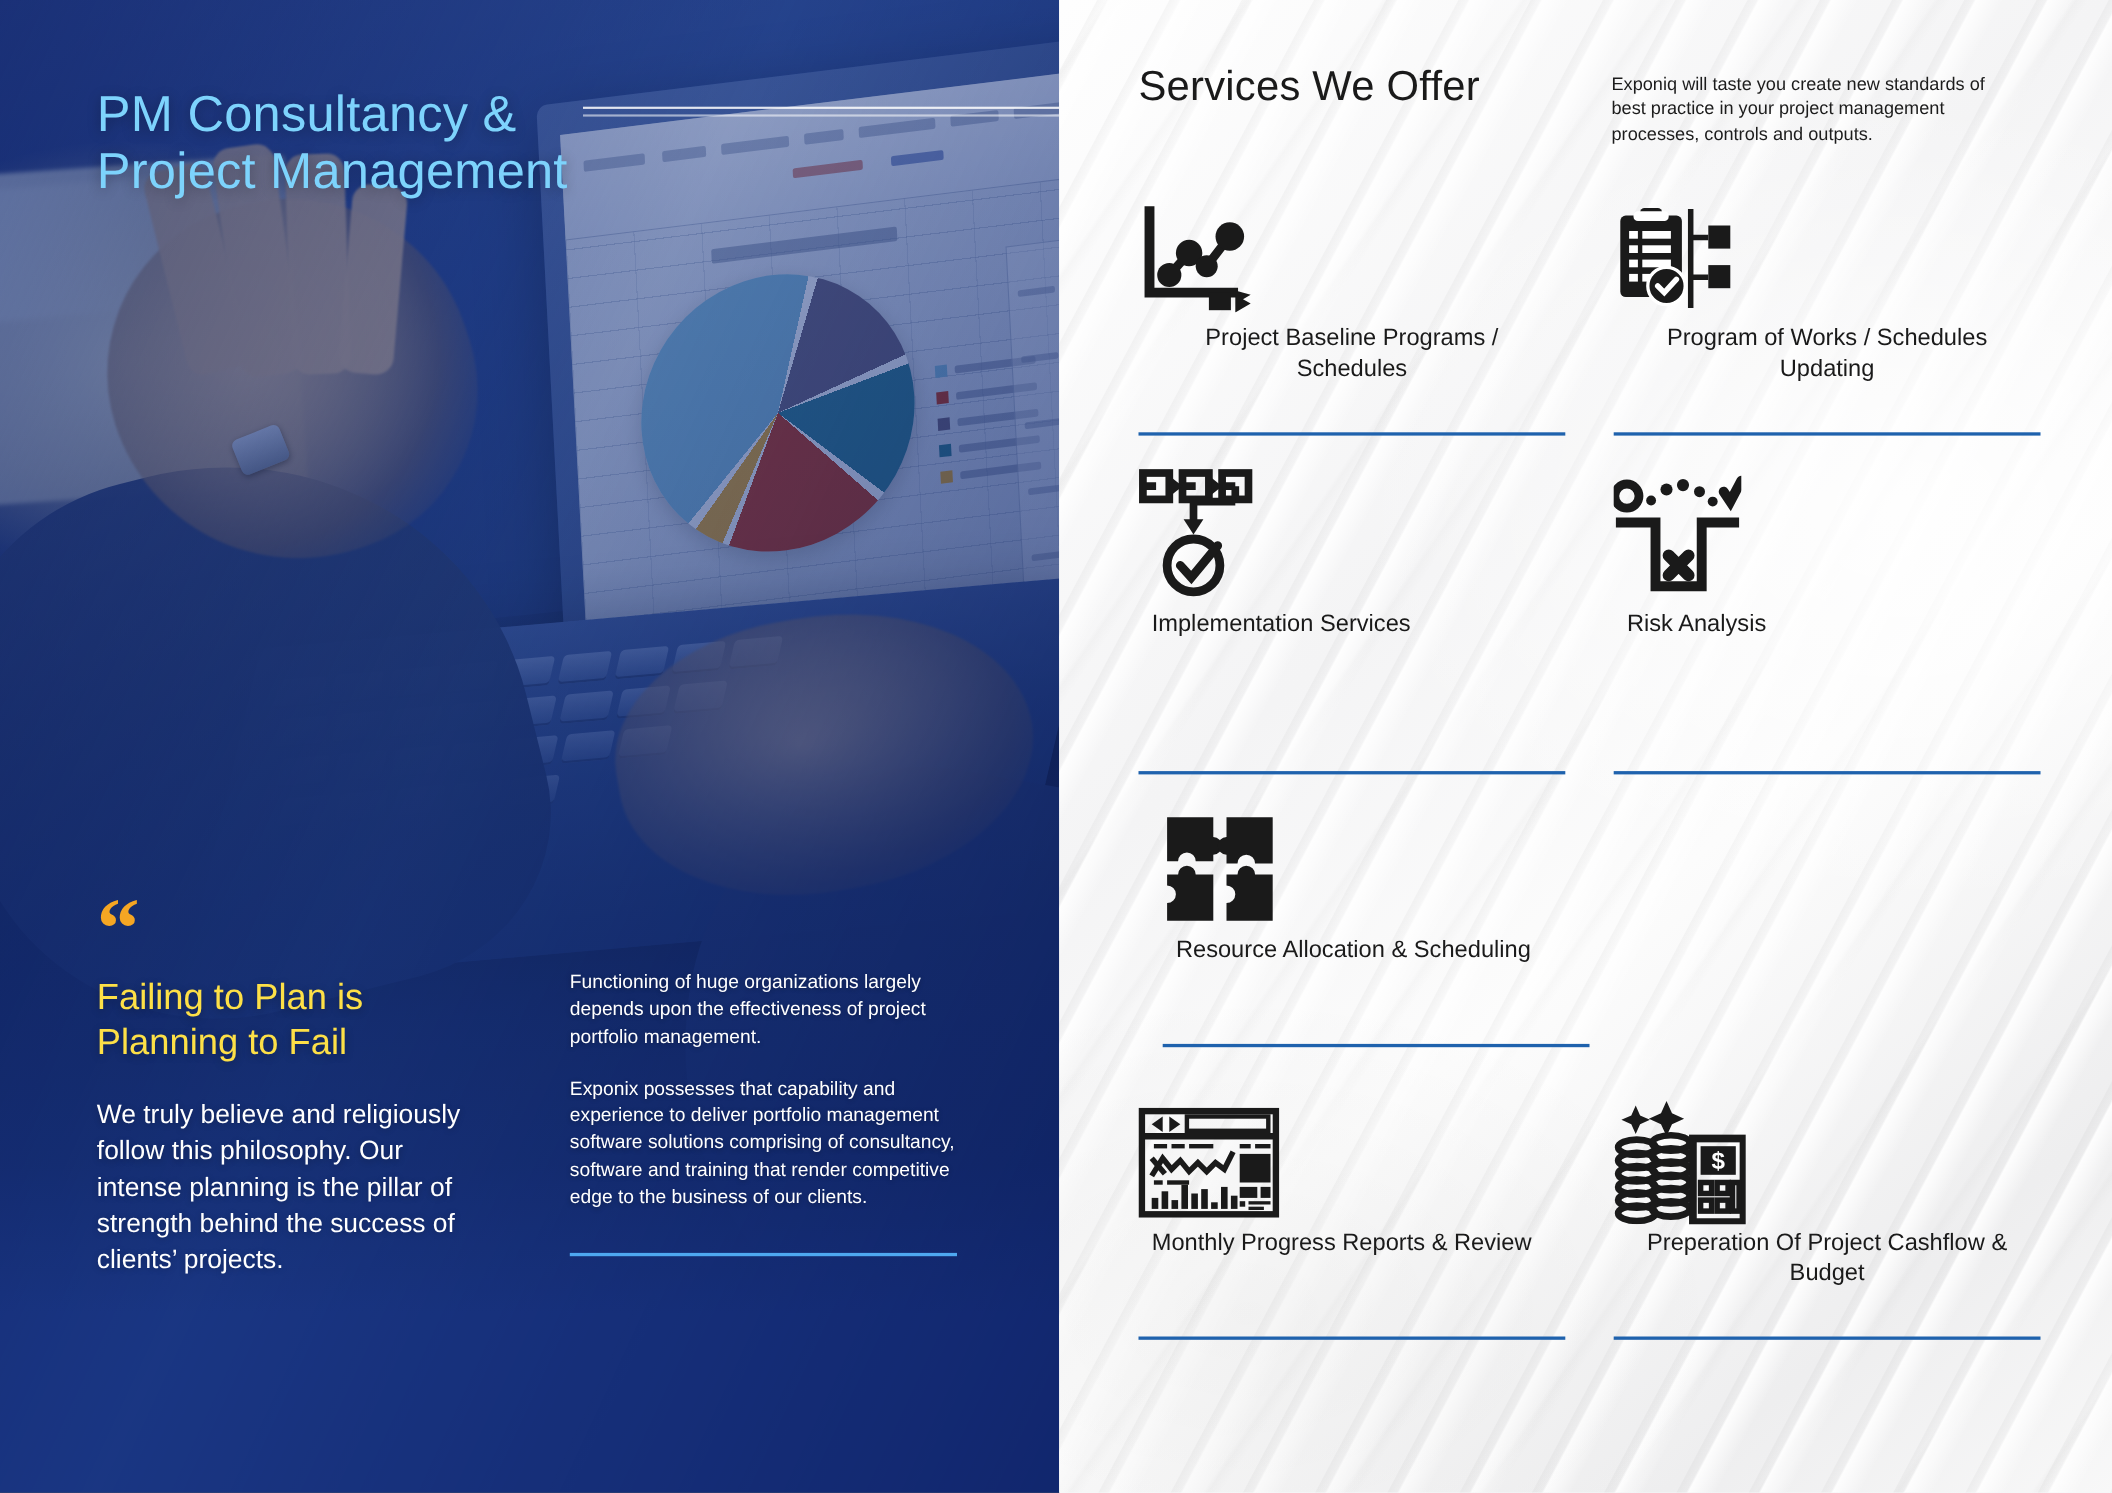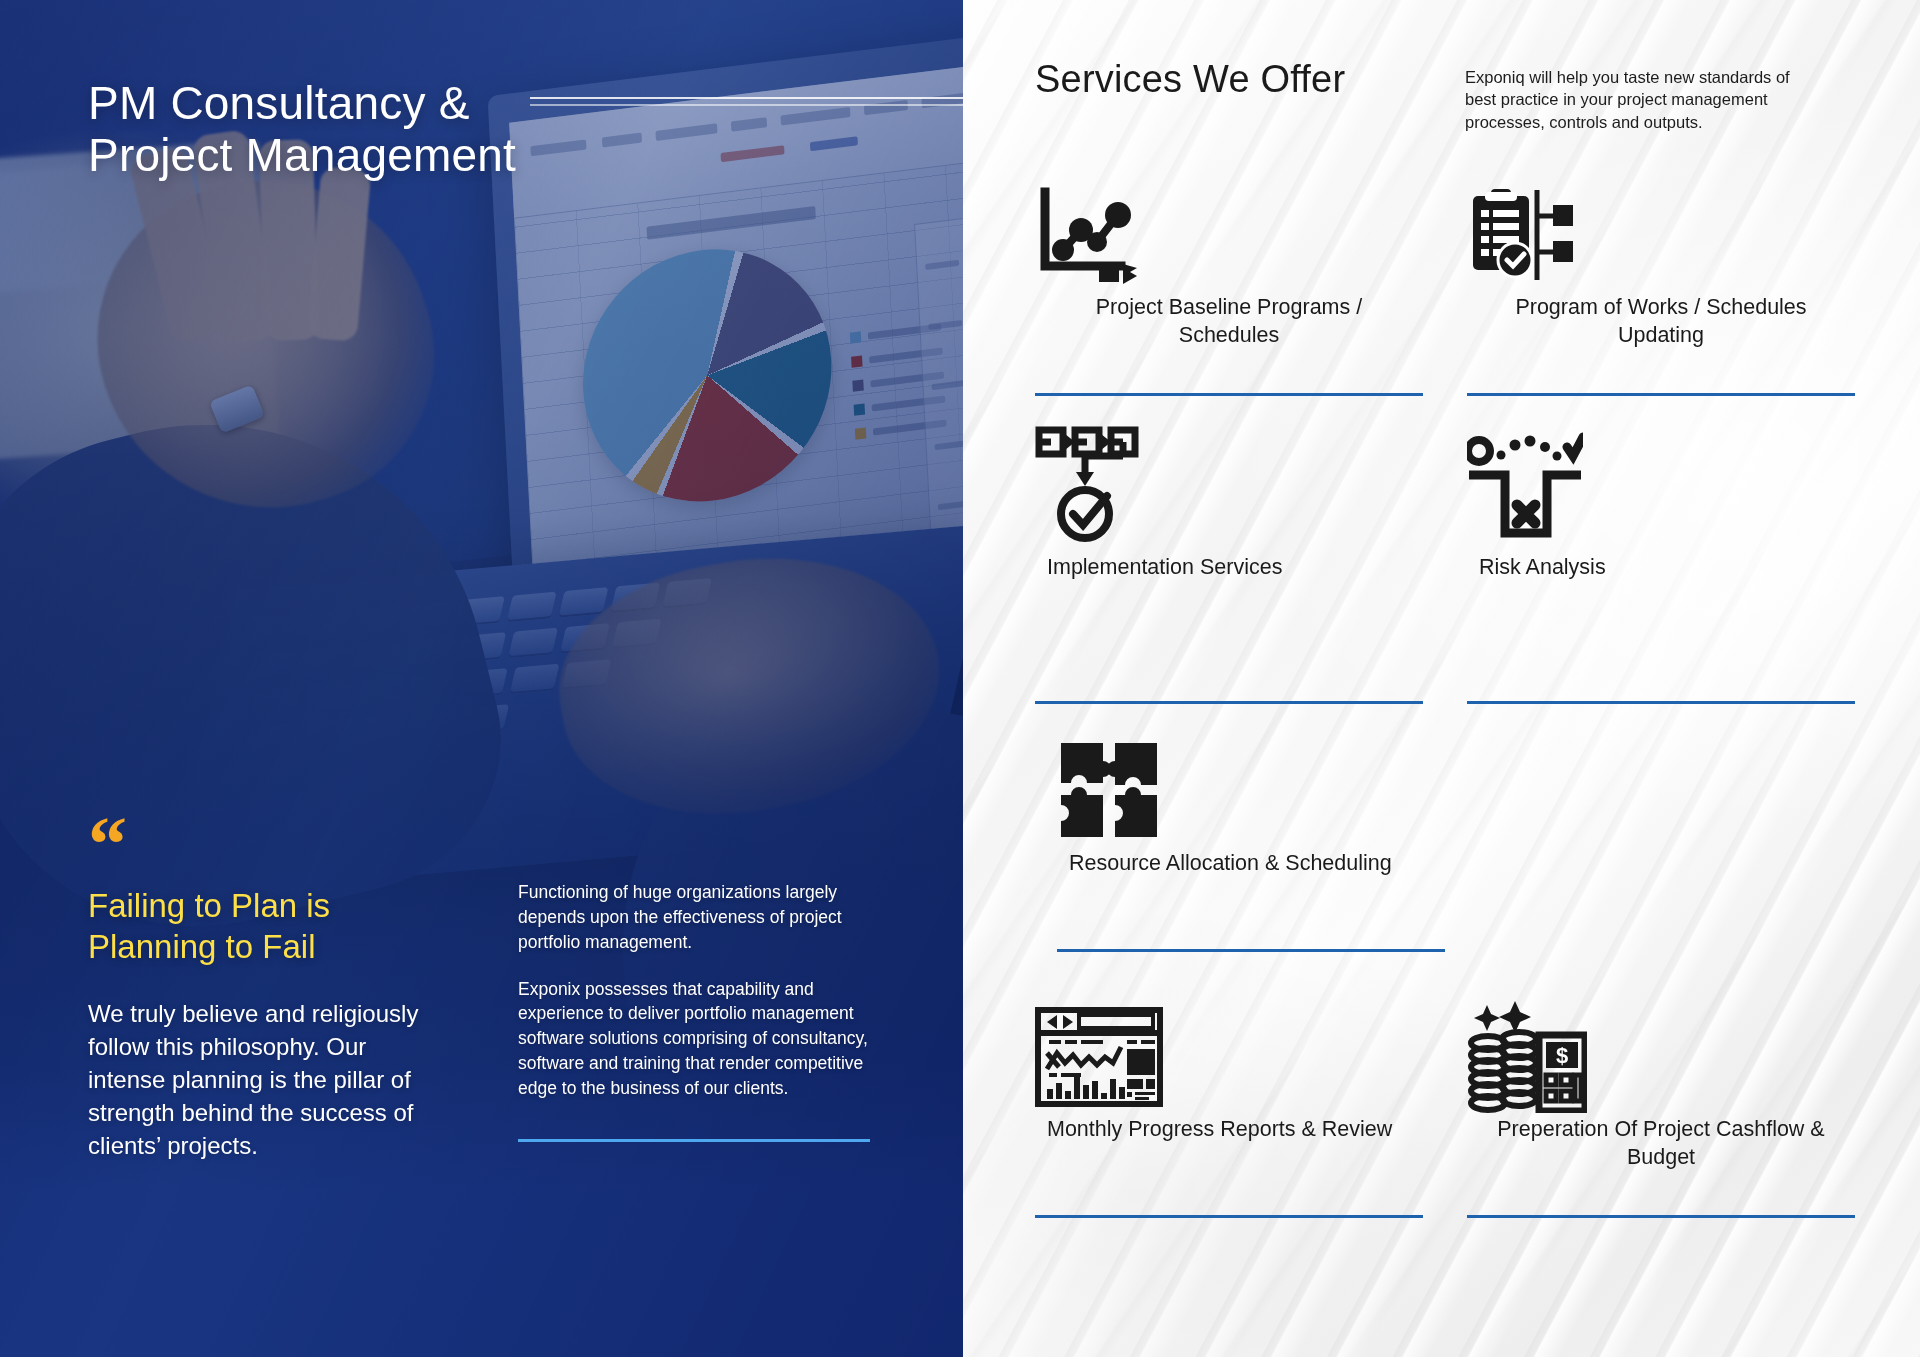--- a/index.html
+++ b/index.html
@@ -150,21 +150,21 @@
   }
   .photo-tint2 {
     position:absolute; inset:0;
     background:linear-gradient(115deg, rgba(36,68,150,0.55) 0%, rgba(30,60,140,0.18) 45%, rgba(30,60,140,0.5) 100%);
     mix-blend-mode:multiply;
   }
 
   
   .headline {
     position:absolute; left:88px; top:78px; width:560px;
-    color:#ffffff; font-size:46px; line-height:1.12; font-weight:400;
+    color:#7dd3fc; font-size:46px; line-height:1.12; font-weight:400;
     letter-spacing:0.2px; text-shadow:0 2px 12px rgba(0,0,0,0.3); z-index:6;
   }
   .headline-rule { position:absolute; left:530px; top:97px; width:470px; height:10px; z-index:6; }
   .headline-rule span { position:absolute; left:0; width:100%; height:2px; background:rgba(255,255,255,0.85); }
   .headline-rule span:nth-child(1){ top:0; }
   .headline-rule span:nth-child(2){ top:7px; background:rgba(255,255,255,0.55); }
 
   
   .quote-wrap { position:absolute; left:88px; top:820px; width:360px; z-index:6; }
   .quote-mark { font-family:"Liberation Serif", serif; font-size:78px; line-height:0.62; color:#f5a623; font-weight:700; }
@@ -363,21 +363,21 @@
       <div class="blue-rule"></div>
     </div>
   </div>
 
   <div class="right-panel">
     <div class="tex"></div>
     <div class="tex2"></div>
 
     <div class="rp-head">
       <div class="rp-title">Services We Offer</div>
-      <div class="rp-sub">Exponiq will help you taste new standards of best practice in your project management processes, controls and outputs.</div>
+      <div class="rp-sub">Exponiq will taste you create new standards of best practice in your project management processes, controls and outputs.</div>
     </div>
 
     <div class="grid">
 
       <div class="row">
         <div class="cell cell-h">
           <div class="icon-box">
             <svg width="104" height="98" viewBox="0 0 104 98">
               <path d="M10 6 V80 H86" fill="none" stroke="#1a1a1a" stroke-width="9" stroke-linecap="square"></path>
               <path d="M28 64 L46 44 L62 56 L82 30" fill="none" stroke="#1a1a1a" stroke-width="8"></path>

